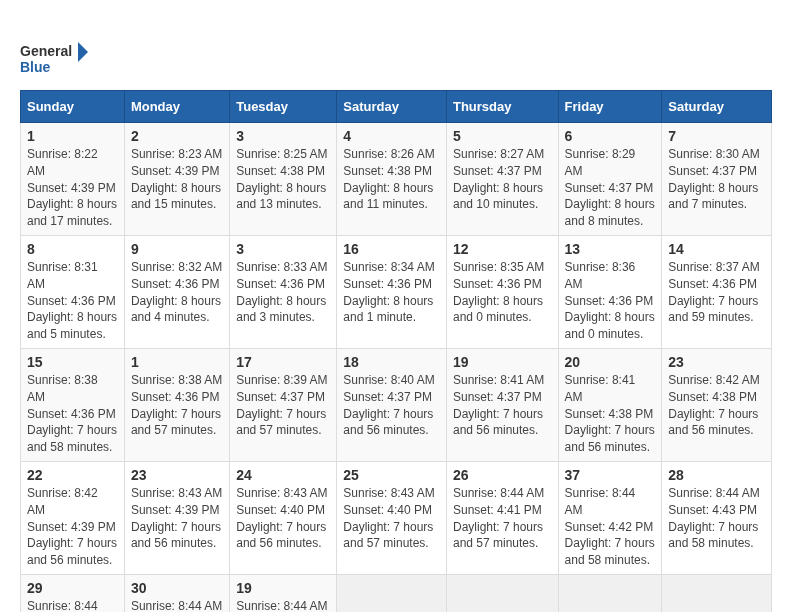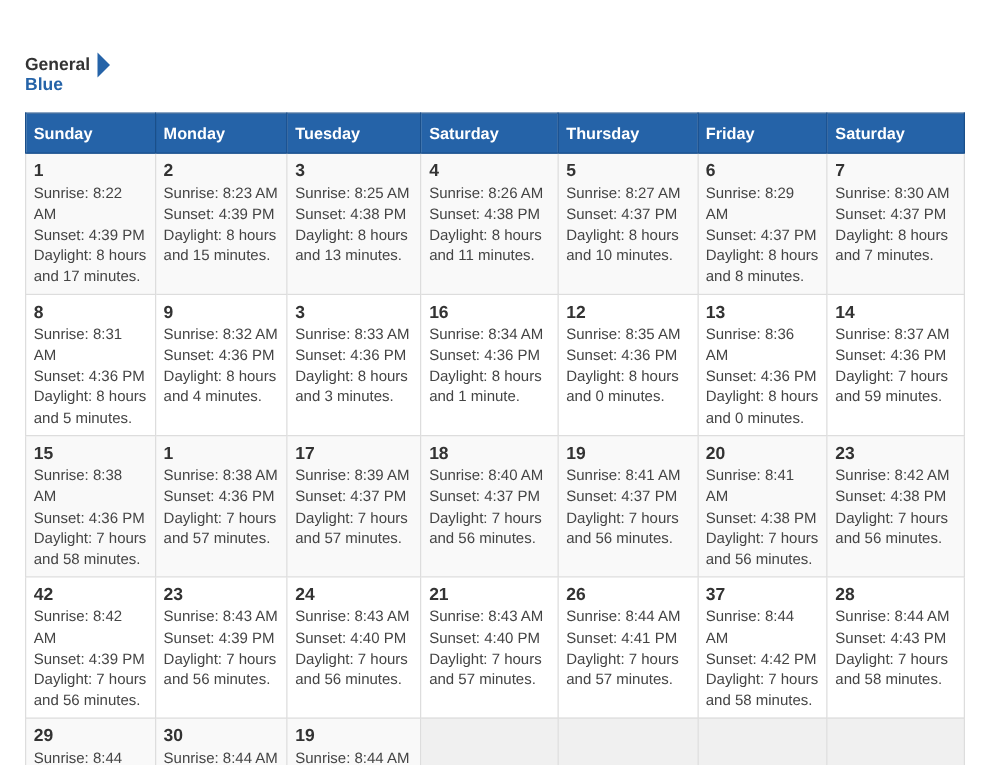--- a/index.html
+++ b/index.html
@@ -193,33 +193,33 @@
         <span class="day-number">20</span>
         <span class="day-info">Sunrise: 8:41 AM<br>Sunset: 4:38 PM<br>Daylight: 7 hours and 56 minutes.</span>
       </td>
         <td>
         <span class="day-number">23</span>
         <span class="day-info">Sunrise: 8:42 AM<br>Sunset: 4:38 PM<br>Daylight: 7 hours and 56 minutes.</span>
       </td>
       </tr>
       <tr>
         <td>
-        <span class="day-number">42</span>
+        <span class="day-number">22</span>
         <span class="day-info">Sunrise: 8:42 AM<br>Sunset: 4:39 PM<br>Daylight: 7 hours and 56 minutes.</span>
       </td>
         <td>
         <span class="day-number">23</span>
         <span class="day-info">Sunrise: 8:43 AM<br>Sunset: 4:39 PM<br>Daylight: 7 hours and 56 minutes.</span>
       </td>
         <td>
         <span class="day-number">24</span>
         <span class="day-info">Sunrise: 8:43 AM<br>Sunset: 4:40 PM<br>Daylight: 7 hours and 56 minutes.</span>
       </td>
         <td>
-        <span class="day-number">21</span>
+        <span class="day-number">25</span>
         <span class="day-info">Sunrise: 8:43 AM<br>Sunset: 4:40 PM<br>Daylight: 7 hours and 57 minutes.</span>
       </td>
         <td>
         <span class="day-number">26</span>
         <span class="day-info">Sunrise: 8:44 AM<br>Sunset: 4:41 PM<br>Daylight: 7 hours and 57 minutes.</span>
       </td>
         <td>
         <span class="day-number">37</span>
         <span class="day-info">Sunrise: 8:44 AM<br>Sunset: 4:42 PM<br>Daylight: 7 hours and 58 minutes.</span>
       </td>

